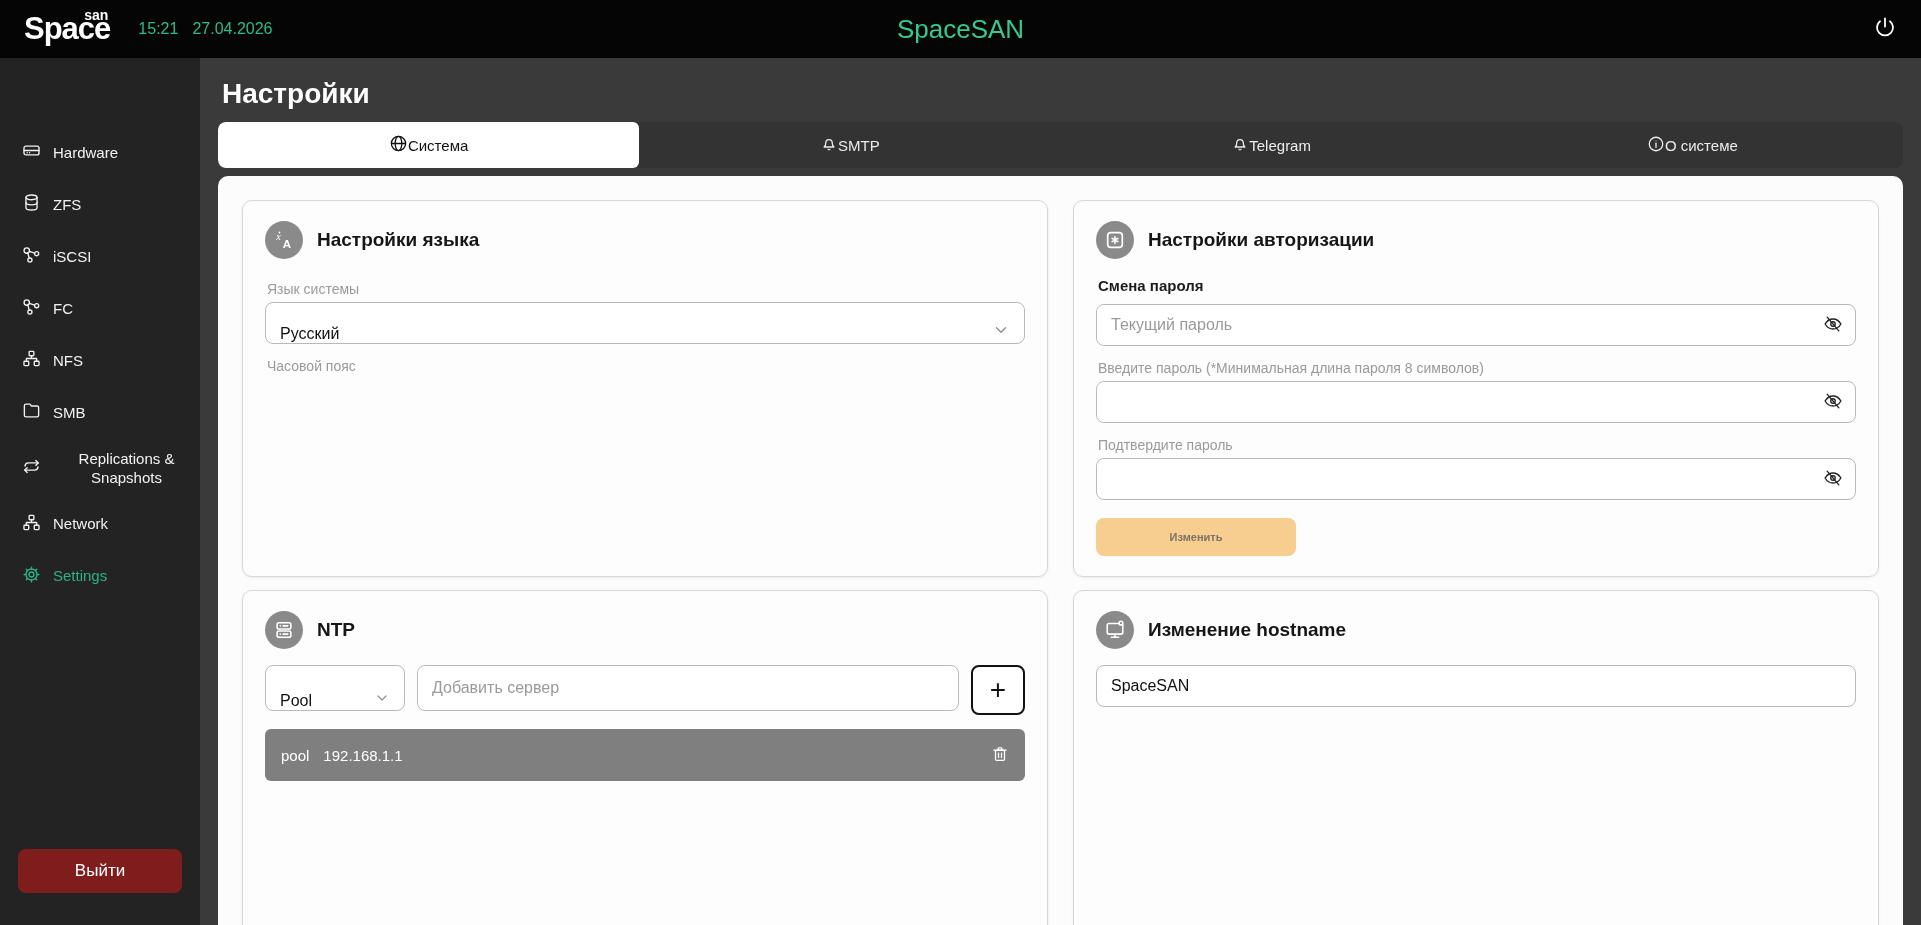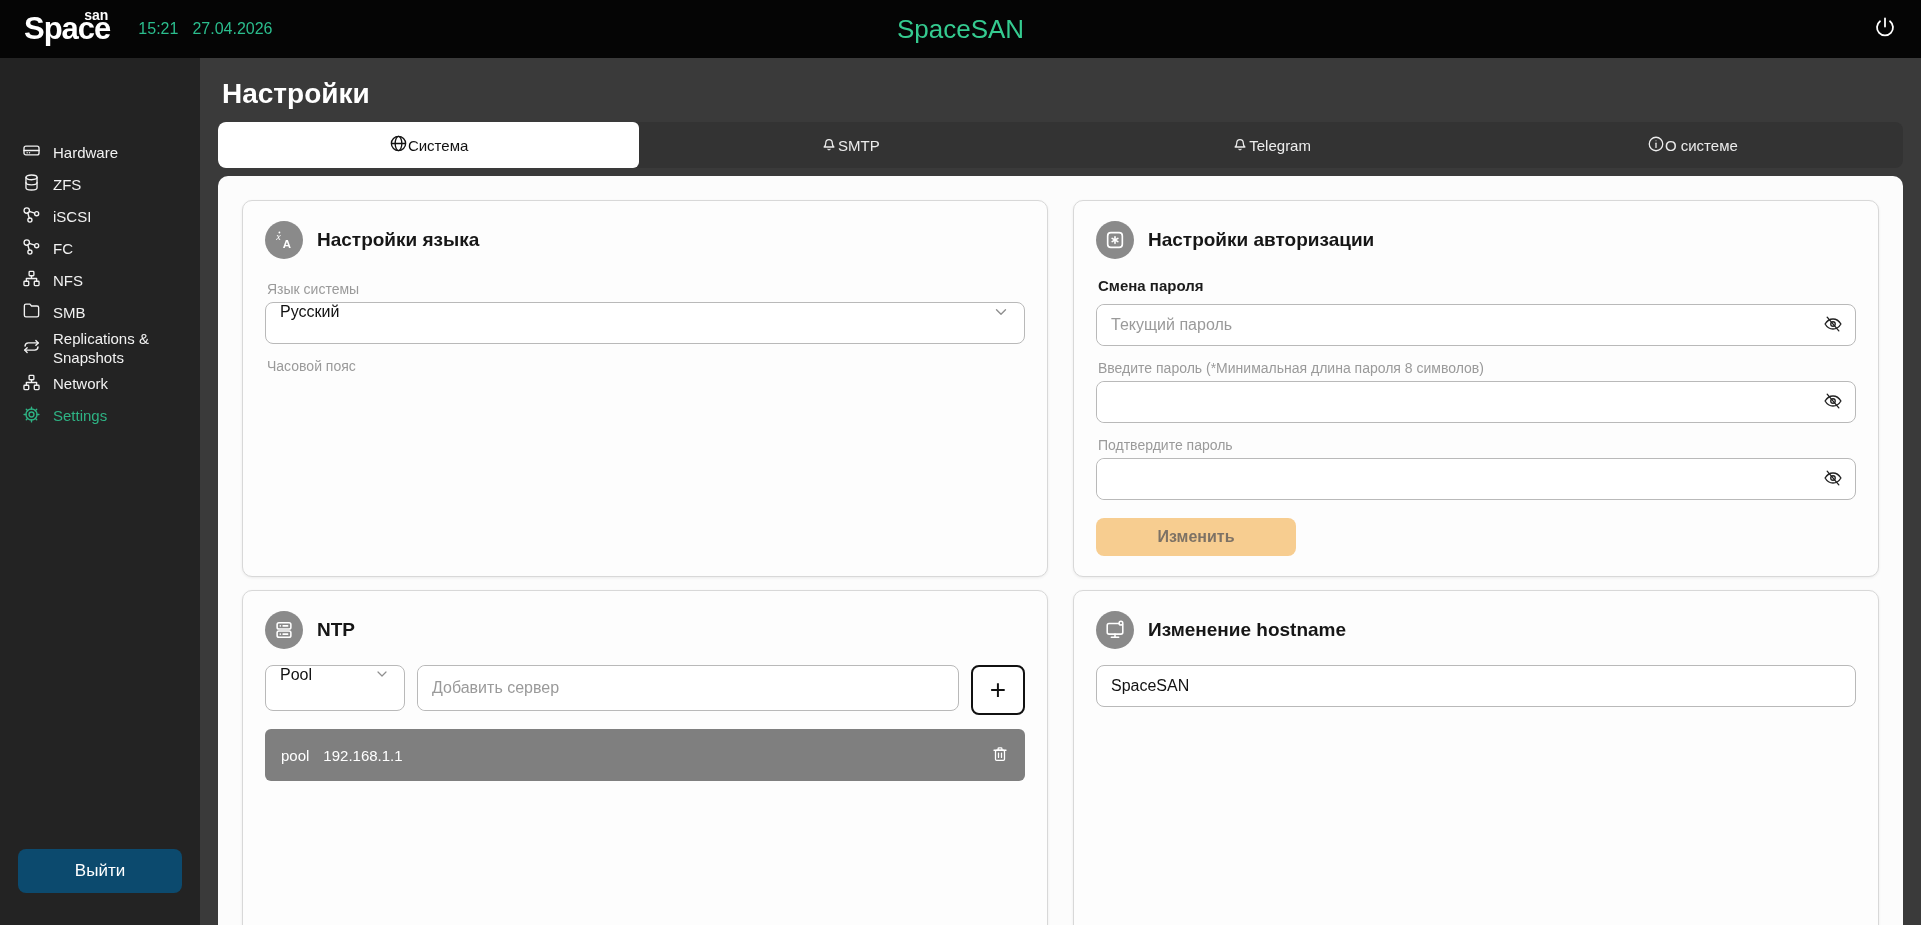--- a/index.html
+++ b/index.html
@@ -17,26 +17,26 @@
     color:#35cb90; font-size:26px; font-weight:400; }
   .power-btn { margin-left:auto; background:none; border:none; cursor:pointer;
     color:#fff; display:flex; align-items:center; }
 
   
   .frame { display:flex; height:867px; }
 
   
   .sidebar { width:200px; background:#232323; display:flex; flex-direction:column;
     padding:80px 0 18px 0; flex-shrink:0; }
-  .nav { display:flex; flex-direction:column; gap:2px; padding:0 0 0 22px; }
+  .nav { display:flex; flex-direction:column; gap:22px; padding:0 0 0 22px;text-align:center; }
   .nav-item { display:flex; align-items:center; gap:12px; color:#f2f2f2;
     font-size:15px; min-height:30px; cursor:pointer; line-height:1.25; }
   .nav-item svg { flex-shrink:0; }
   .nav-item.active { color:#2eb384; }
-  .logout-btn { margin:auto 18px 14px 18px; height:44px; background:#0c4a6e;
+  .logout-btn { margin:auto 18px 14px 18px; height:44px; background:#7f1d1d;
     color:#fff; font-size:17px; border:none; border-radius:8px; cursor:pointer;
     font-family:"Liberation Sans", sans-serif; }
 
   
   .main { flex:1; padding:0 18px; display:flex; flex-direction:column; }
   .page-title { color:#fff; font-size:28px; font-weight:700; margin:20px 0 12px 4px; }
   .tabbar { display:flex; background:#333333; border-radius:8px; height:46px;
     overflow:hidden; flex-shrink:0; }
   .tab { flex:1; display:flex; align-items:center; justify-content:center; 
     color:#ececec; font-size:15px; cursor:pointer; border-radius:6px; }
@@ -52,35 +52,35 @@
   .card-head { display:flex; align-items:center; gap:14px; margin-bottom:16px; }
   .card-icon { width:38px; height:38px; border-radius:50%; background:#8a8a8a;
     display:flex; align-items:center; justify-content:center; flex-shrink:0; }
   .card-title { font-size:19px; font-weight:700; color:#161616; }
 
   .field-label { font-size:14px; color:#9a9a9a; margin:6px 0 5px 2px; }
   .sub-label { font-size:15px; font-weight:700; color:#1c1c1c; margin:2px 0 10px 2px; }
 
   .select-box, .text-input, .input-wrap { height:42px; border:1px solid #b9b9b9;
     border-radius:8px; background:#fff; }
-  .select-box { display:flex; align-items:flex-start; justify-content:space-between;
+  .select-box { display:flex; align-items:flex-end; justify-content:space-between;
     padding:0 14px; font-size:16px; color:#111; cursor:pointer; margin-bottom:8px; }
   .text-input { width:100%; padding:0 14px; font-size:16px; color:#111;
     font-family:"Liberation Sans", sans-serif; outline:none; }
   .text-input::placeholder { color:#9a9a9a; }
   .input-wrap { display:flex; align-items:center; padding-right:8px; margin-bottom:8px; }
   .input-wrap input { flex:1; border:none; height:100%; border-radius:8px;
     padding:0 14px; font-size:16px; outline:none;
     font-family:"Liberation Sans", sans-serif; }
   .input-wrap input::placeholder { color:#9a9a9a; }
   .eye-btn { background:none; border:none; cursor:pointer; display:flex;
     align-items:center; color:#222; padding:4px; }
 
   .submit-btn { margin-top:10px; width:200px; height:38px; background:#f7cd90;
-    border:none; border-radius:8px; color:#7d7265; font-size:16px; font-weight:700;
+    border:none; border-radius:8px; color:#7d7265; font-size:11px; font-weight:700;
     cursor:pointer; font-family:"Liberation Sans", sans-serif; }
 
   .ntp-row { display:flex; gap:12px; align-items:stretch; }
   .ntp-type { width:140px; height:46px; margin-bottom:0; }
   .ntp-add-wrap { flex:1; height:46px; margin-bottom:0; }
   .plus-btn { width:54px; height:50px; background:#fff; border:2px solid #111;
     border-radius:8px; font-size:28px; line-height:1; cursor:pointer; color:#111;
     align-self:flex-start; }
   .server-row { margin-top:14px; height:52px; background:#7f7f7f; border-radius:6px;
     display:flex; align-items:center; padding:0 16px; color:#fff; font-size:15px; }

